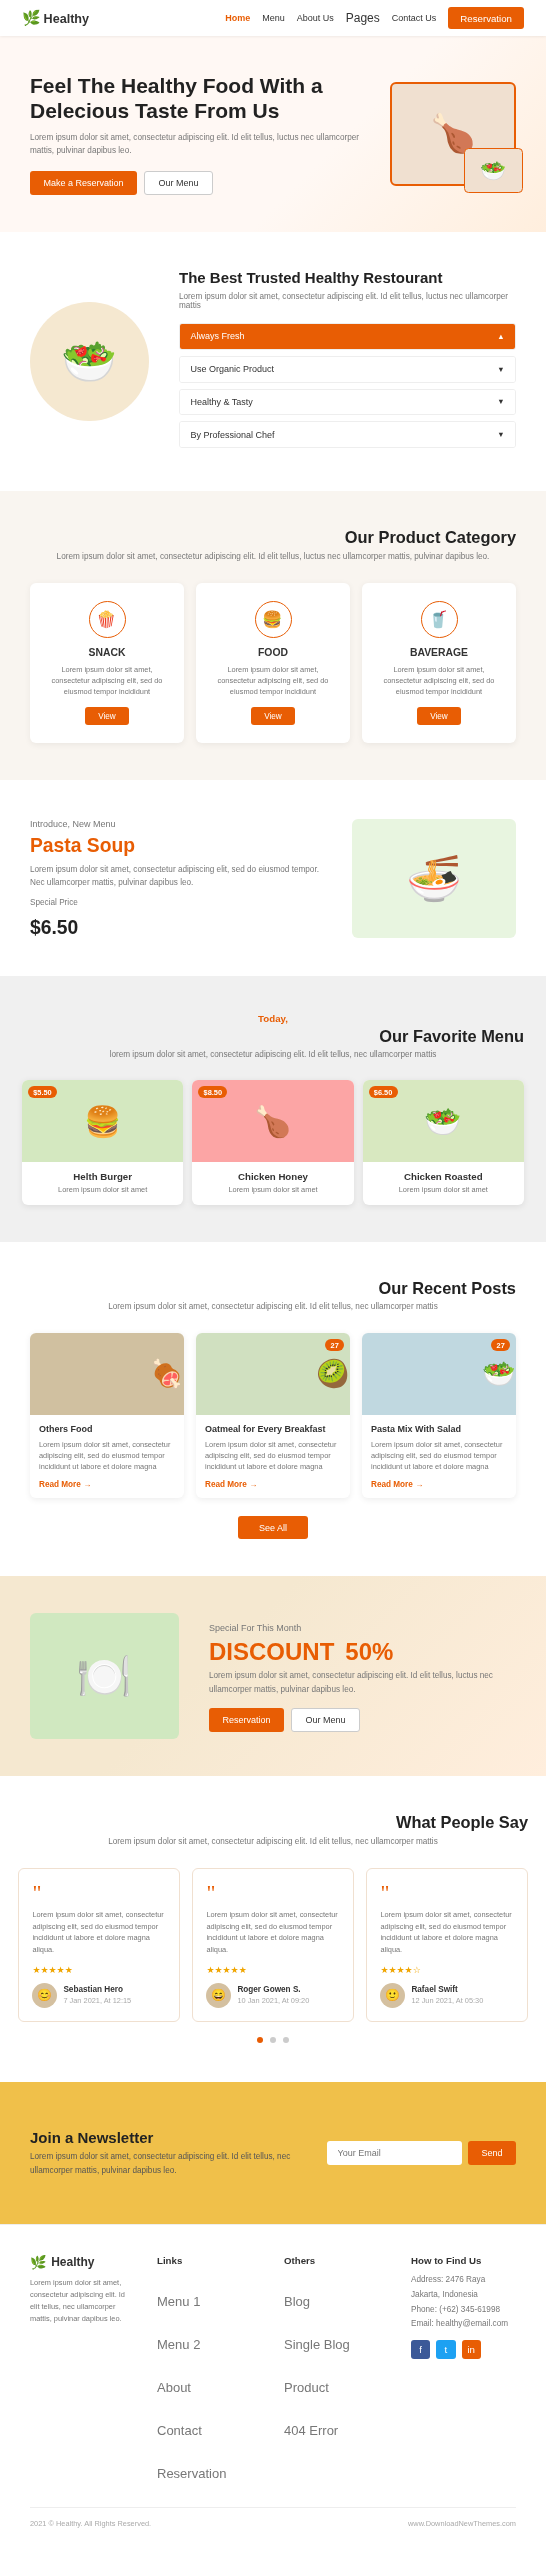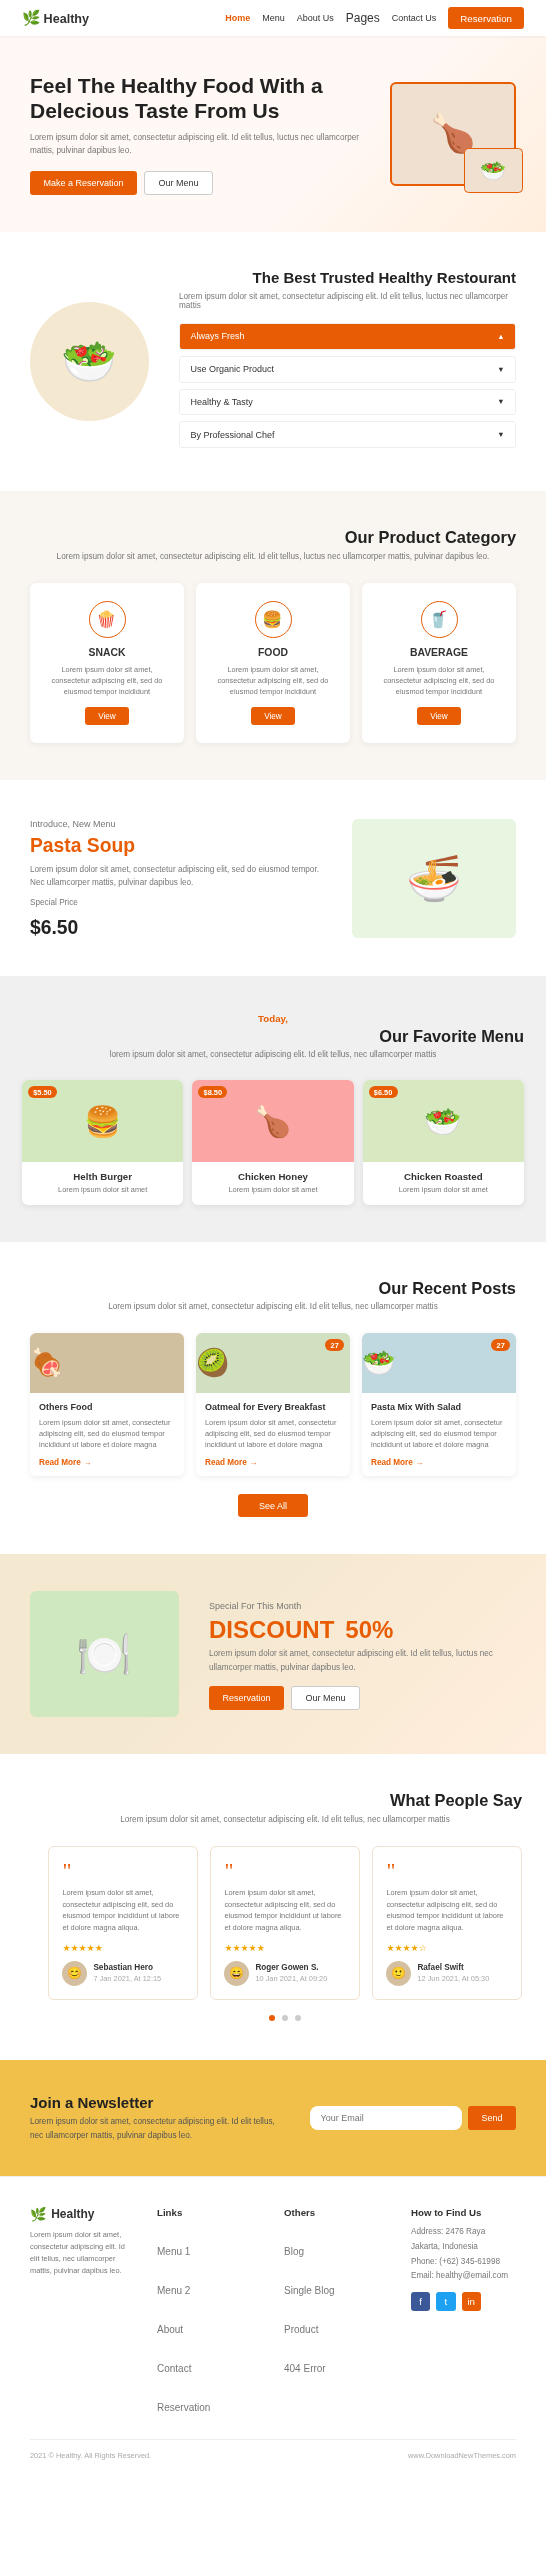--- a/index.html
+++ b/index.html
@@ -16,21 +16,21 @@
     .hero-text p { font-size: 8.2px; color: #777; margin-bottom: 13.4px; line-height: 1.6; }
     .hero-btns { display: flex; gap: 7.4px; }
     .btn-orange { background: #e85d04; color: #fff; border: none; padding: 6px 13.4px; border-radius: 3px; font-size: 9px; cursor: pointer; }
     .btn-outline { background: #fff; color: #333; border: 0.7px solid #ccc; padding: 6px 13.4px; border-radius: 3px; font-size: 9px; cursor: pointer; }
     .hero-img-box { border: 2.2px solid #e85d04; border-radius: 6px; overflow: hidden; width: 126px; height: 104px; background: #f0e0d0; display: flex; align-items: center; justify-content: center; font-size: 37px; }
 
     
     .trusted { display: flex; align-items: center; padding: 37px 30px; gap: 30px; background: #fff; }
     .trusted-img { width: 119px; height: 119px; border-radius: 50%; background: #f5e8d0; display: flex; align-items: center; justify-content: center; font-size: 45px; flex-shrink: 0; }
     .trusted-content { flex: 1; }
-    .trusted-content h2 { font-size: 15px; font-weight: 700; color: #222; margin-bottom: 6px; text-align: right; }
+    .trusted-content h2 { font-size: 15px; font-weight: 700; color: #222; margin-bottom: 6px; }
     .trusted-content p { font-size: 8.2px; color: #777; margin-bottom: 13.4px; }
     .accordion-item { border: 0.7px solid #eee; border-radius: 3px; margin-bottom: 6px; overflow: hidden; }
     .accordion-header { background: #e85d04; color: #fff; padding: 7.4px 10.4px; font-size: 9px; display: flex; justify-content: space-between; align-items: center; cursor: pointer; }
     .accordion-header.inactive { background: #fff; color: #333; }
     .accordion-header .chevron { font-size: 7.4px; }
 
     
     .product-cat { background: #f9f5f0; padding: 37px 30px; }
     .section-title { text-align: center; margin-bottom: 22px; }
     .section-title h2 { font-size: 16.4px; font-weight: 700; color: #222; text-align: right; }
@@ -61,71 +61,71 @@
     .menu-card-img { height: 82px; background: #d4e8c0; display: flex; align-items: center; justify-content: center; font-size: 30px; position: relative; }
     .price-badge { position: absolute; top: 6px; left: 6px; background: #e85d04; color: #fff; font-size: 7.4px; font-weight: 700; padding: 1.5px 5.2px; border-radius: 7.4px; }
     .menu-card-body { padding: 9px; text-align: center; }
     .menu-card-body h4 { font-size: 9.7px; font-weight: 700; margin-bottom: 3px; }
     .menu-card-body p { font-size: 7.4px; color: #777; line-height: 1.4; }
 
     
     .recent-posts { background: #fff; padding: 37px 30px; }
     .post-cards { display: flex; gap: 12px; margin-top: 15px; }
     .post-card { flex: 1; border-radius: 6px; overflow: hidden; box-shadow: 0 1.5px 6px rgba(0,0,0,0.07); }
-    .post-card-img { height: 60px; background: #e0d0b0; display: flex; align-items: center; justify-content: flex-start; font-size: 27px; position: relative; }
+    .post-card-img { height: 82px; background: #e0d0b0; display: flex; align-items: center; justify-content: flex-end; font-size: 27px; position: relative; }
     .post-card-img .num-badge { position: absolute; top: 6px; right: 6px; background: #e85d04; color: #fff; font-size: 7.4px; font-weight: 700; padding: 1.5px 5.2px; border-radius: 7.4px; }
     .post-card-body { padding: 9px; }
     .post-card-body h4 { font-size: 9px; font-weight: 700; margin-bottom: 4.5px; }
     .post-card-body p { font-size: 7.4px; color: #777; line-height: 1.5; margin-bottom: 6px; }
     .read-more { font-size: 8.2px; color: #e85d04; text-decoration: none; font-weight: 600; }
     .see-all-wrap { text-align: center; margin-top: 18px; }
     .btn-see-all { background: #e85d04; color: #fff; border: none; padding: 6.7px 21px; border-radius: 3px; font-size: 9px; cursor: pointer; }
 
     
     .discount-section { background: linear-gradient(135deg, #f5e8d0 40%, #ffeedd 100%); display: flex; align-items: center; padding: 37px 30px; gap: 30px; }
     .discount-img { width: 149px; height: 126px; border-radius: 6px; background: #d0e8c0; display: flex; align-items: center; justify-content: center; font-size: 45px; flex-shrink: 0; }
     .discount-text { flex: 1; }
     .discount-text .tag { font-size: 9px; color: #777; margin-bottom: 3px; }
     .discount-text h2 { font-size: 18px; font-weight: 800; color: #222; margin-bottom: 3px; }
     .discount-text h2 span { color: #e85d04; font-size: 24px; }
     .discount-text p { font-size: 8.2px; color: #777; margin-bottom: 12px; line-height: 1.6; }
     .discount-btns { display: flex; gap: 7.4px; }
 
     
-    .testimonials { background: #fff; padding: 37px 24px; margin-left: 24px; }
+    .testimonials { background: #fff; padding: 37px 18px; }
     .testi-cards { display: flex; gap: 12px; margin-top: 15px; }
     .testi-card { flex: 1; border: 0.7px solid #f0e0d0; border-radius: 6px; padding: 13.4px; }
     .quote-mark { font-size: 22px; color: #e85d04; font-family: Georgia, serif; line-height: 1; margin-bottom: 4.5px; }
     .testi-card p { font-size: 7.4px; color: #777; line-height: 1.6; margin-bottom: 9px; }
     .stars { color: #f0a500; font-size: 9px; margin-bottom: 7.4px; }
     .testi-person { display: flex; align-items: center; gap: 6px; }
     .avatar { width: 25px; height: 25px; border-radius: 50%; background: #d4c0a0; display: flex; align-items: center; justify-content: center; font-size: 12px; }
     .testi-person-info h5 { font-size: 8.2px; font-weight: 700; }
     .testi-person-info small { font-size: 7.4px; color: #aaa; }
     .dots { text-align: center; margin-top: 12px; }
     .dot { display: inline-block; width: 6px; height: 6px; border-radius: 50%; background: #ccc; margin: 0 2.2px; }
     .dot.active { background: #e85d04; }
 
     
-    .newsletter { background: #f0c04a; padding: 34px 30px; display: flex; align-items: center; justify-content: space-between; gap: 22px; }
+    .newsletter { background: #f0c04a; padding: 47px 30px; display: flex; align-items: center; justify-content: space-between; gap: 22px; }
     .newsletter-text h2 { font-size: 15px; font-weight: 700; color: #222; margin-bottom: 4.5px; }
     .newsletter-text p { font-size: 8.2px; color: #555; line-height: 1.6; }
     .newsletter-form { display: flex; gap: 6px; }
-    .newsletter-form input { padding: 6.7px 10.4px; border: none; border-radius: 8px; font-size: 9px; width: 152px; outline: none; }
+    .newsletter-form input { padding: 6.7px 10.4px; border: none; border-radius: 3px; font-size: 9px; width: 135px; outline: none; }
     .newsletter-form button { background: #e85d04; color: #fff; border: none; padding: 6.7px 13.4px; border-radius: 3px; font-size: 9px; cursor: pointer; }
 
     
     footer { background: #fff; padding: 30px 30px 15px; border-top: 0.7px solid #eee; }
     .footer-top { display: flex; gap: 22px; margin-bottom: 22px; }
     .footer-col { flex: 1; }
     .footer-logo { display: flex; align-items: center; gap: 4.5px; font-weight: 700; font-size: 12px; color: #333; margin-bottom: 7.4px; }
     .footer-col p { font-size: 7.4px; color: #777; line-height: 1.6; }
     .footer-col h4 { font-size: 9.7px; font-weight: 700; margin-bottom: 7.4px; }
     .footer-col ul { list-style: none; }
-    .footer-col ul li { margin-bottom: 4.5px; font-size: 10px; color: #777; cursor: pointer; margin-top: 28px; }
+    .footer-col ul li { margin-bottom: 4.5px; font-size: 13px; color: #777; cursor: pointer; margin-top: 28px; }
     .footer-col ul li a { text-decoration: none; color: #777; }
     .address { font-size: 8.2px; color: #777; line-height: 1.8; }
     .social-icons { display: flex; gap: 6px; margin-top: 7.4px; }
     .social-icon { width: 19.3px; height: 19.3px; border-radius: 3px; display: flex; align-items: center; justify-content: center; font-size: 9.7px; color: #fff; cursor: pointer; }
     .fb { background: #3b5998; }
     .tw { background: #1da1f2; }
     .ig { background: #e85d04; }
     .footer-bottom { border-top: 0.7px solid #eee; padding-top: 10.4px; display: flex; justify-content: space-between; font-size: 7.4px; color: #aaa; }
   </style>
 </head>

